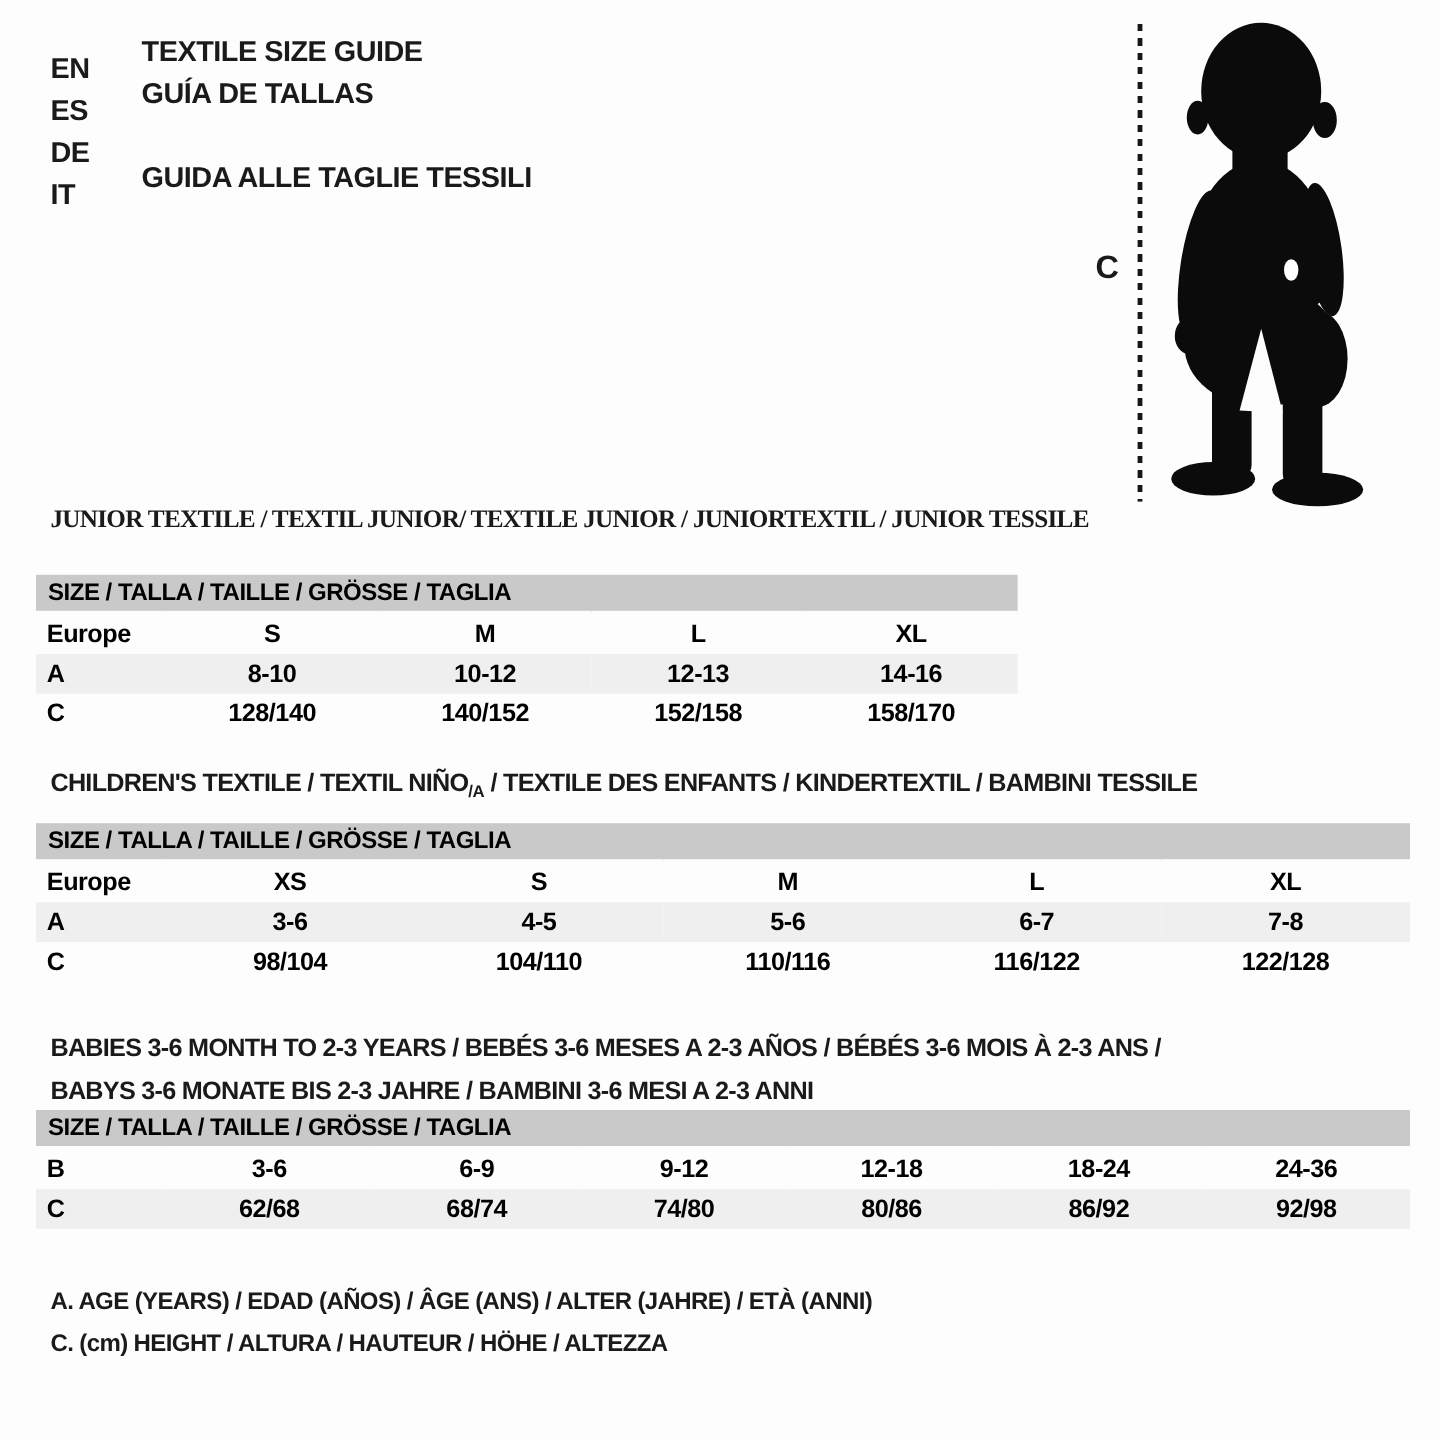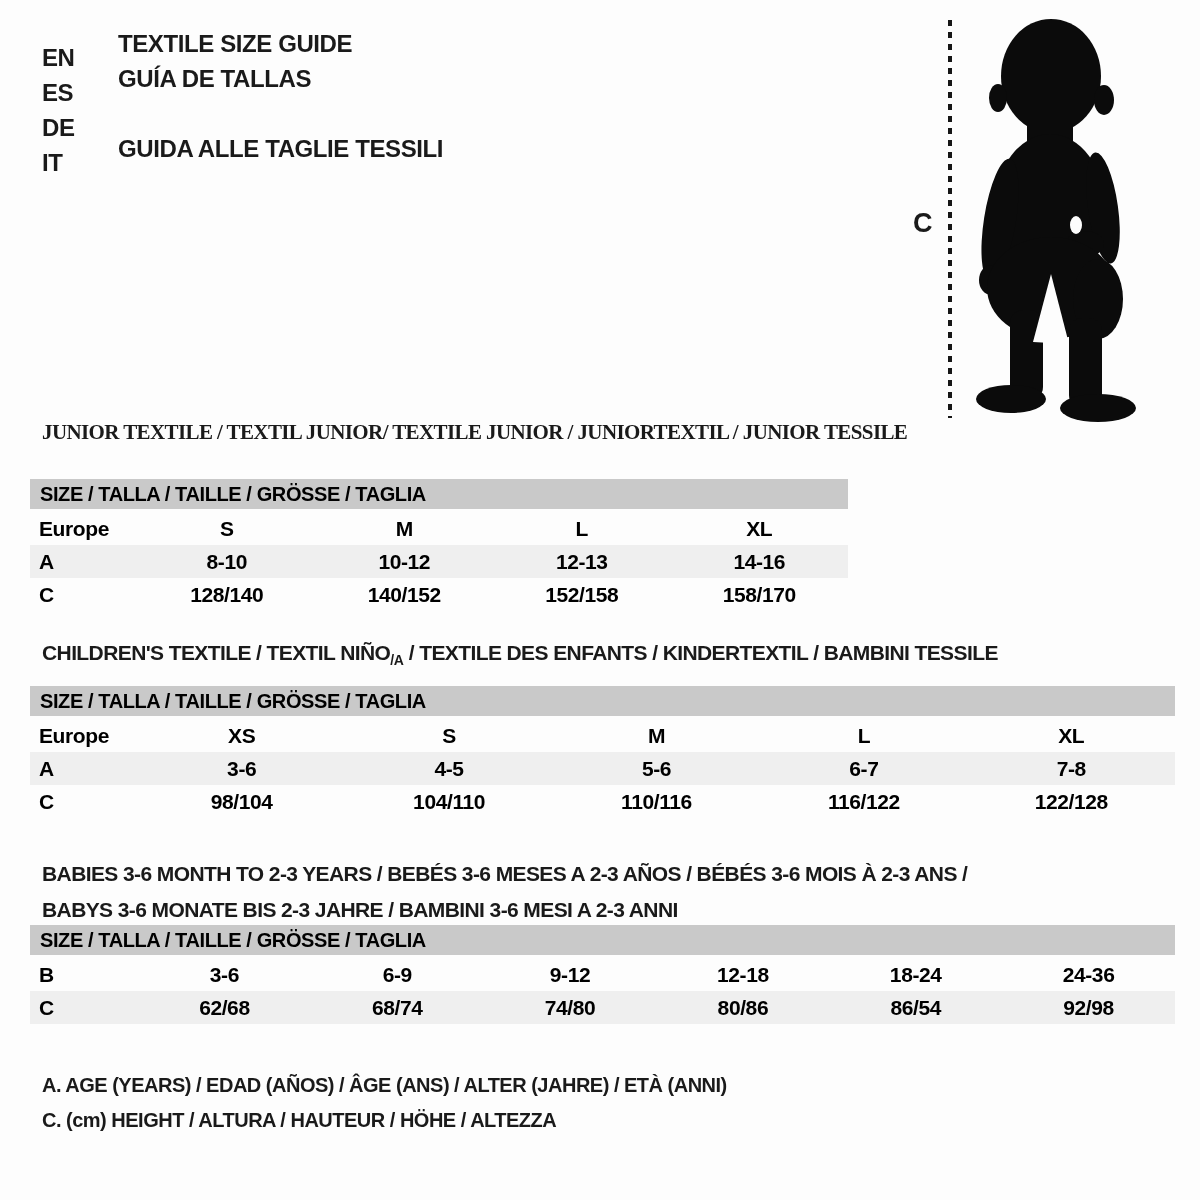--- a/index.html
+++ b/index.html
@@ -202,21 +202,21 @@
       <td>12-18</td>
       <td>18-24</td>
       <td>24-36</td>
     </tr>
     <tr class="alt">
       <td class="lbl">C</td>
       <td>62/68</td>
       <td>68/74</td>
       <td>74/80</td>
       <td>80/86</td>
-      <td>86/54</td>
+      <td>86/92</td>
       <td>92/98</td>
     </tr>
   </tbody>
 </table>
 
 <div class="abs legend">
   <div>A. AGE (YEARS) / EDAD (AÑOS) / ÂGE (ANS) / ALTER (JAHRE) / ETÀ (ANNI)</div>
   <div>C. (cm) HEIGHT / ALTURA / HAUTEUR / HÖHE / ALTEZZA</div>
 </div>
 

